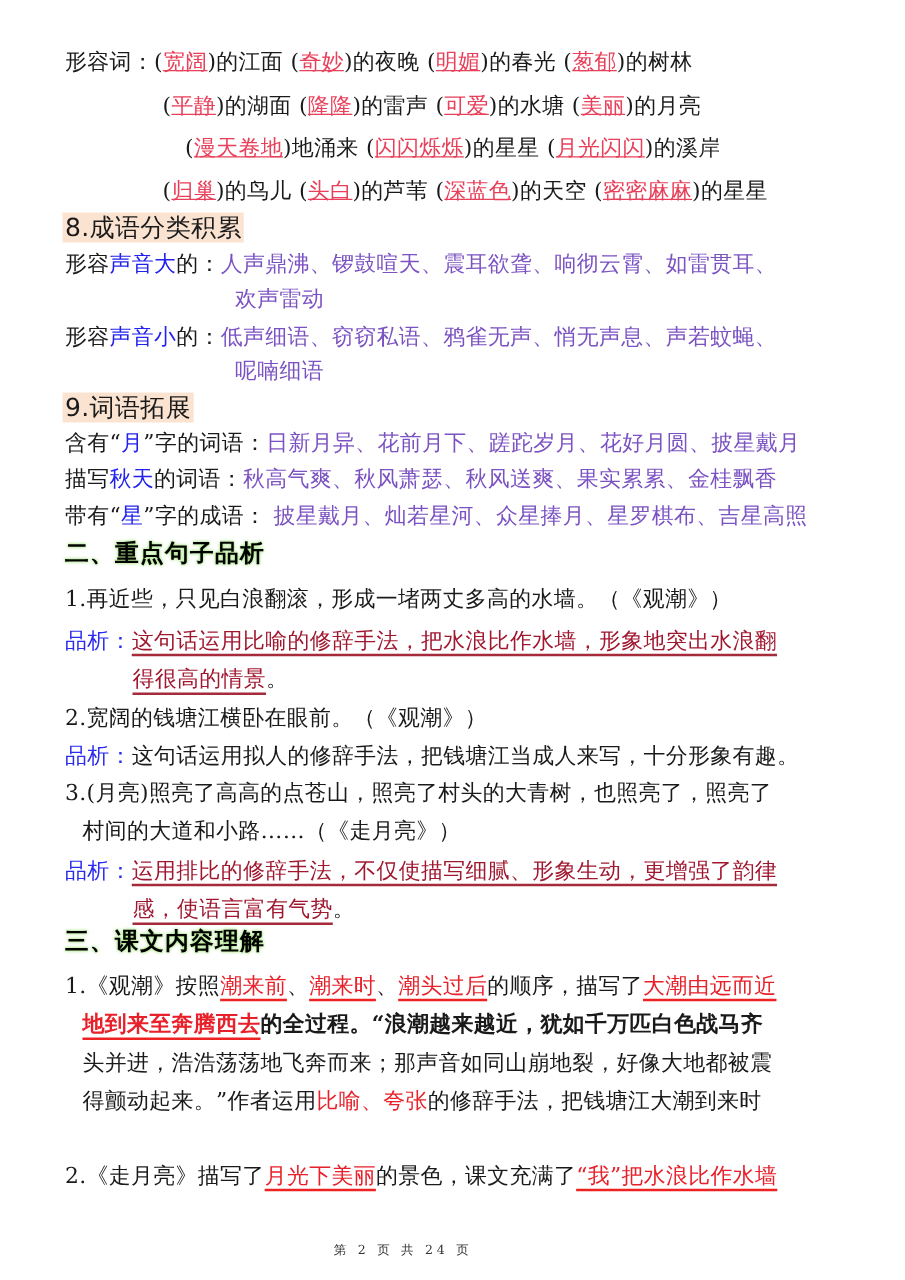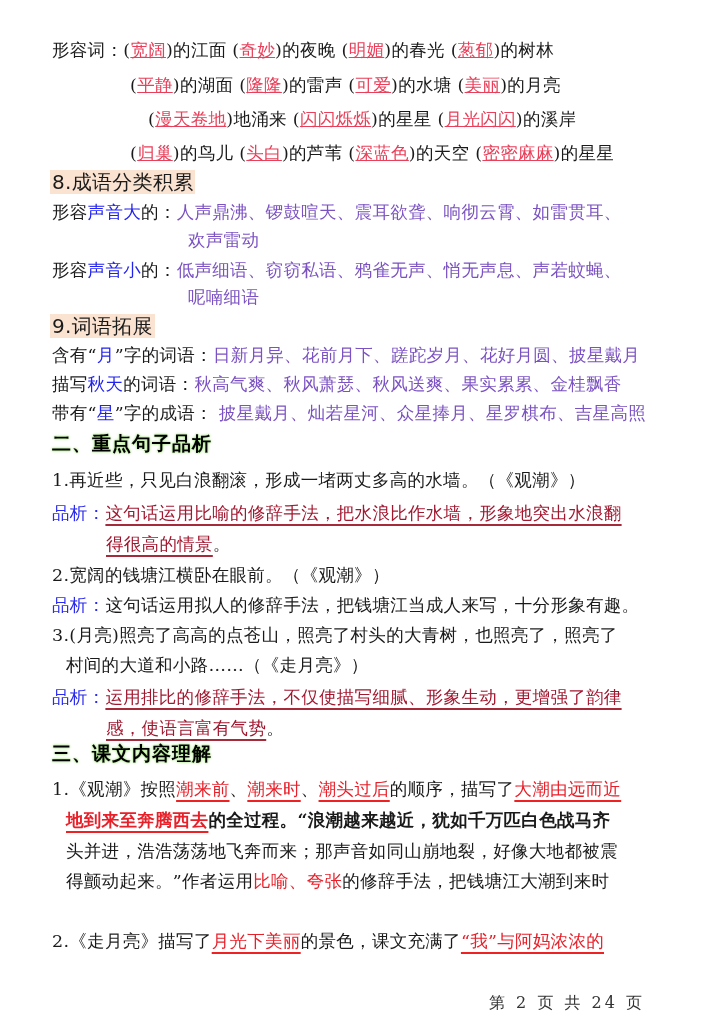--- a/index.html
+++ b/index.html
@@ -24,22 +24,22 @@
   .sub-head {
     background: #fbe3d2; padding: 0 2px; display: inline-block;
     font-family: "DejaVu Sans", "Liberation Sans", sans-serif; font-size: 20px;
   }
   .sec-head {
     position: absolute; left: 52px; font-size: 19px; font-weight: bold;
     color: #000000; line-height: 26px; letter-spacing: 1px;
     text-shadow: 0 0 3px #9fe07a, 0 0 2px #b5ec90;
   }
   .footer {
-    position: absolute; top: 993px; left: 0; width: 645px; text-align: right;
-    font-size: 16px; color: #333; letter-spacing: 3px;
+    position: absolute; top: 993px; left: 0; width: 645px; text-align: center;
+    font-size: 10px; color: #333; letter-spacing: 3px;
   }
 </style>
 </head>
 <body>
 
 <div class="page">
 
   <div class="line" style="top:38px;">
     <span>形容词：</span>(<span class="red">宽阔</span>)<span>的江面</span> (<span class="red">奇妙</span>)<span>的夜晚</span> (<span class="red">明媚</span>)<span>的春光</span> (<span class="red">葱郁</span>)<span>的树林</span>
   </div>
@@ -108,17 +108,17 @@
     <span>1.《观潮》按照</span><span class="red2 ul-red">潮来前</span><span>、</span><span class="red2 ul-red">潮来时</span><span>、</span><span class="red2 ul-red">潮头过后</span><span>的顺序，描写了</span><span class="red2 ul-red">大潮由远而近</span>
   </div>
   <div class="line" style="top:808px; left:66px;font-weight:bold;">
     <span class="red2 ul-red">地到来至奔腾西去</span><span>的全过程。“浪潮越来越近，犹如千万匹白色战马齐</span>
   </div>
   <div class="line" style="top:839px; left:66px;">头并进，浩浩荡荡地飞奔而来；那声音如同山崩地裂，好像大地都被震</div>
   <div class="line" style="top:869px; left:66px;">
     <span>得颤动起来。”作者运用</span><span class="red2">比喻、夸张</span><span>的修辞手法，把钱塘江大潮到来时</span>
   </div>
   <div class="line" style="top:929px;">
-    <span>2.《走月亮》描写了</span><span class="red2 ul-red">月光下美丽</span><span>的景色，课文充满了</span><span class="red2 ul-red">“我”与阿妈浓浓的</span>
+    <span>2.《走月亮》描写了</span><span class="red2 ul-red">月光下美丽</span><span>的景色，课文充满了</span><span class="red2 ul-red">“我”把水浪比作水墙</span>
   </div>
 
   <div class="footer">第 2 页 共 24 页</div>
 </div>
 
 </body></html>

